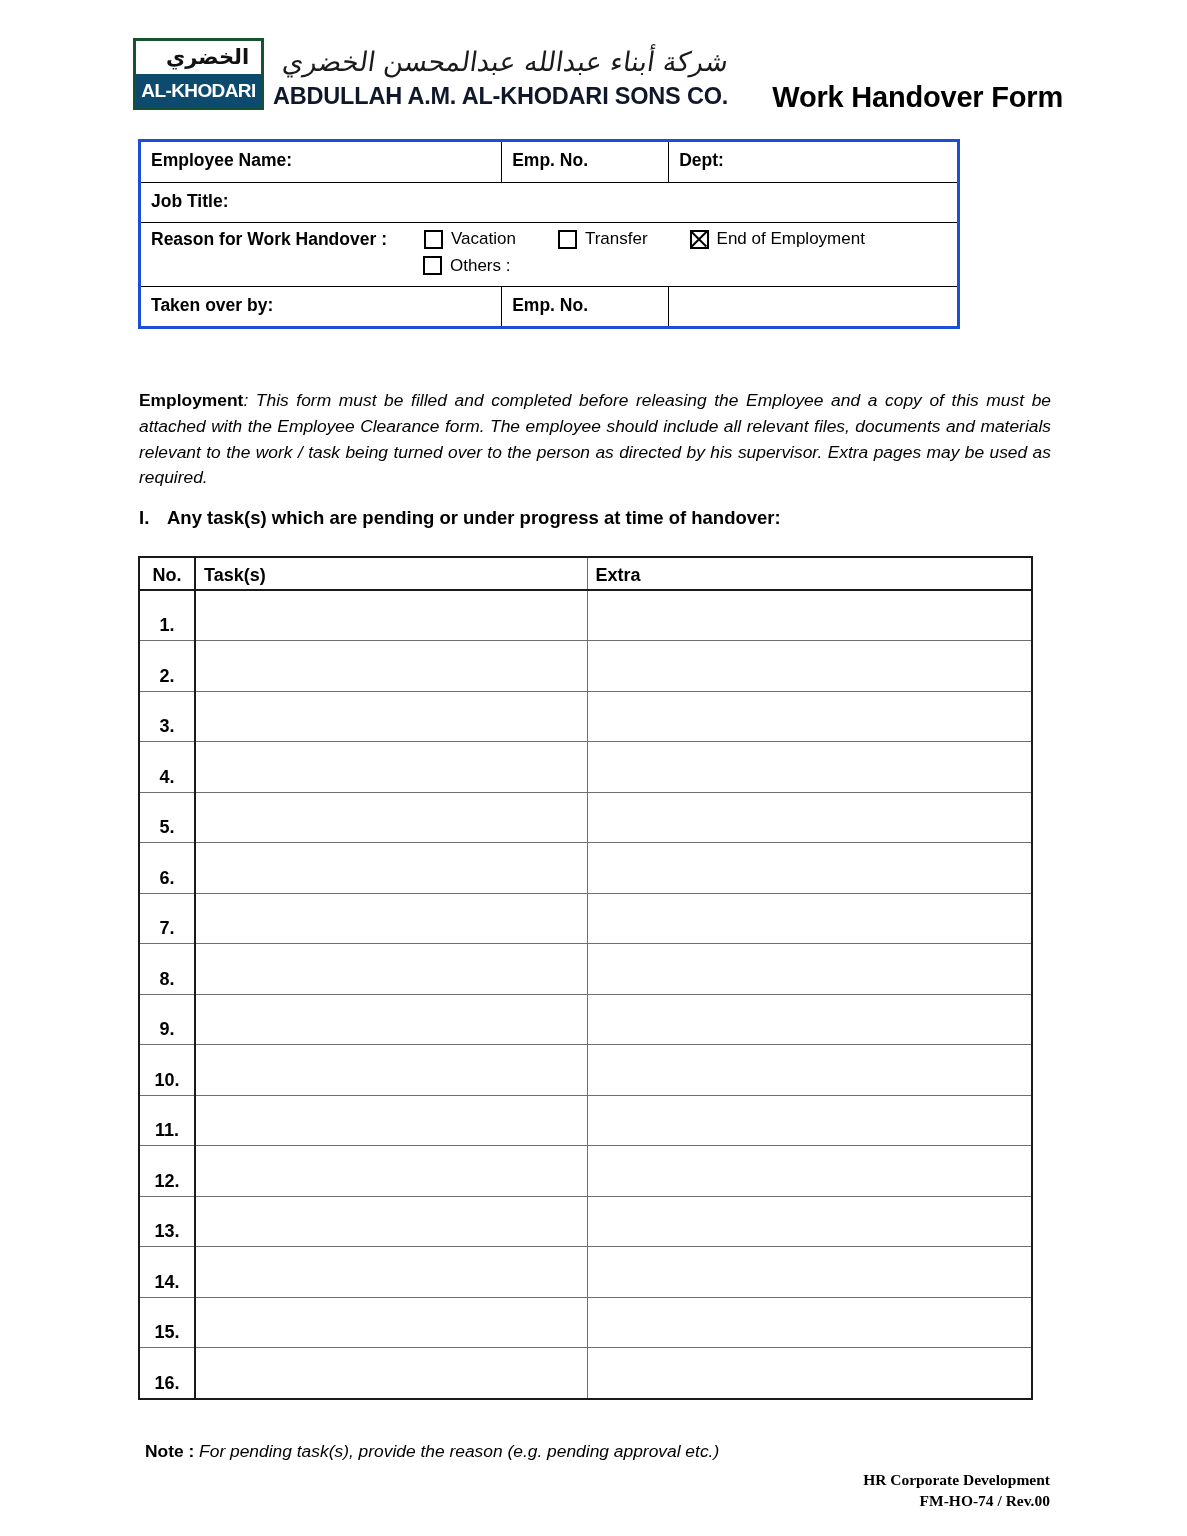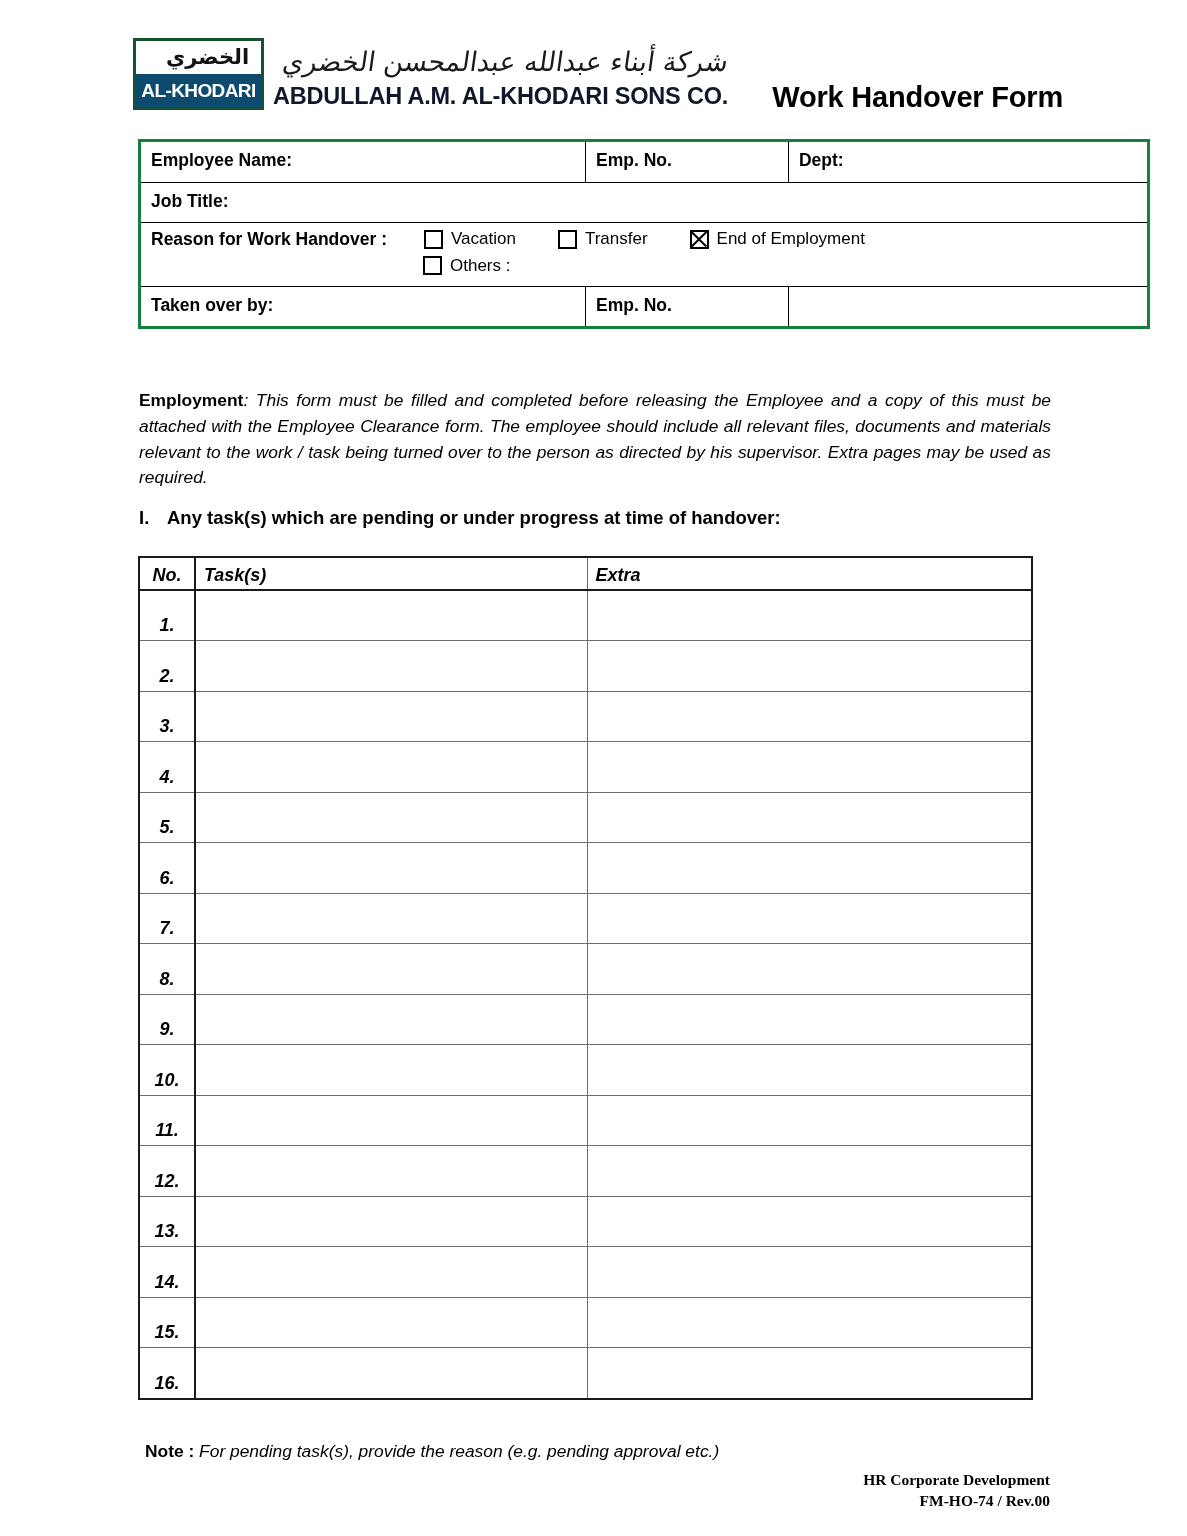--- a/index.html
+++ b/index.html
@@ -104,22 +104,22 @@
     font-size: 29px;
     font-weight: 700;
     letter-spacing: -0.2px;
     white-space: nowrap;
   }
 
   
   .info-table {
     position: absolute;
     left: 138px; top: 139px;
-    width: 1012px;
-    border: 3px solid #15803d;
+    width: 822px;
+    border: 3px solid #1d4ed8;
     border-collapse: collapse;
   }
   .info-table table { width: 100%; border-collapse: collapse; }
   .info-table td {
     border: 1px solid #000000;
     padding: 6px 10px 8px 10px;
     font-size: 17.5px;
     font-weight: 700;
     vertical-align: middle;
     height: 40px;
@@ -205,21 +205,20 @@
     border: 2.5px solid #1a1a1a;
   }
   .task-table table {
     width: 100%;
     border-collapse: collapse;
     table-layout: fixed;
   }
   .task-table th, .task-table td {
     border: 1px solid #6f6f6f;
     padding: 0;
-    font-style: italic;
   }
   .task-table tr > *:first-child { border-left: 0; }
   .task-table tr > *:last-child  { border-right: 0; }
   .task-table thead tr th { border-top: 0; }
   .task-table tbody tr:last-child td { border-bottom: 0; }
 
   .col-no     { width: 55px; }
   .col-task   { width: 392px; }
   .col-status { width: auto; }
 

